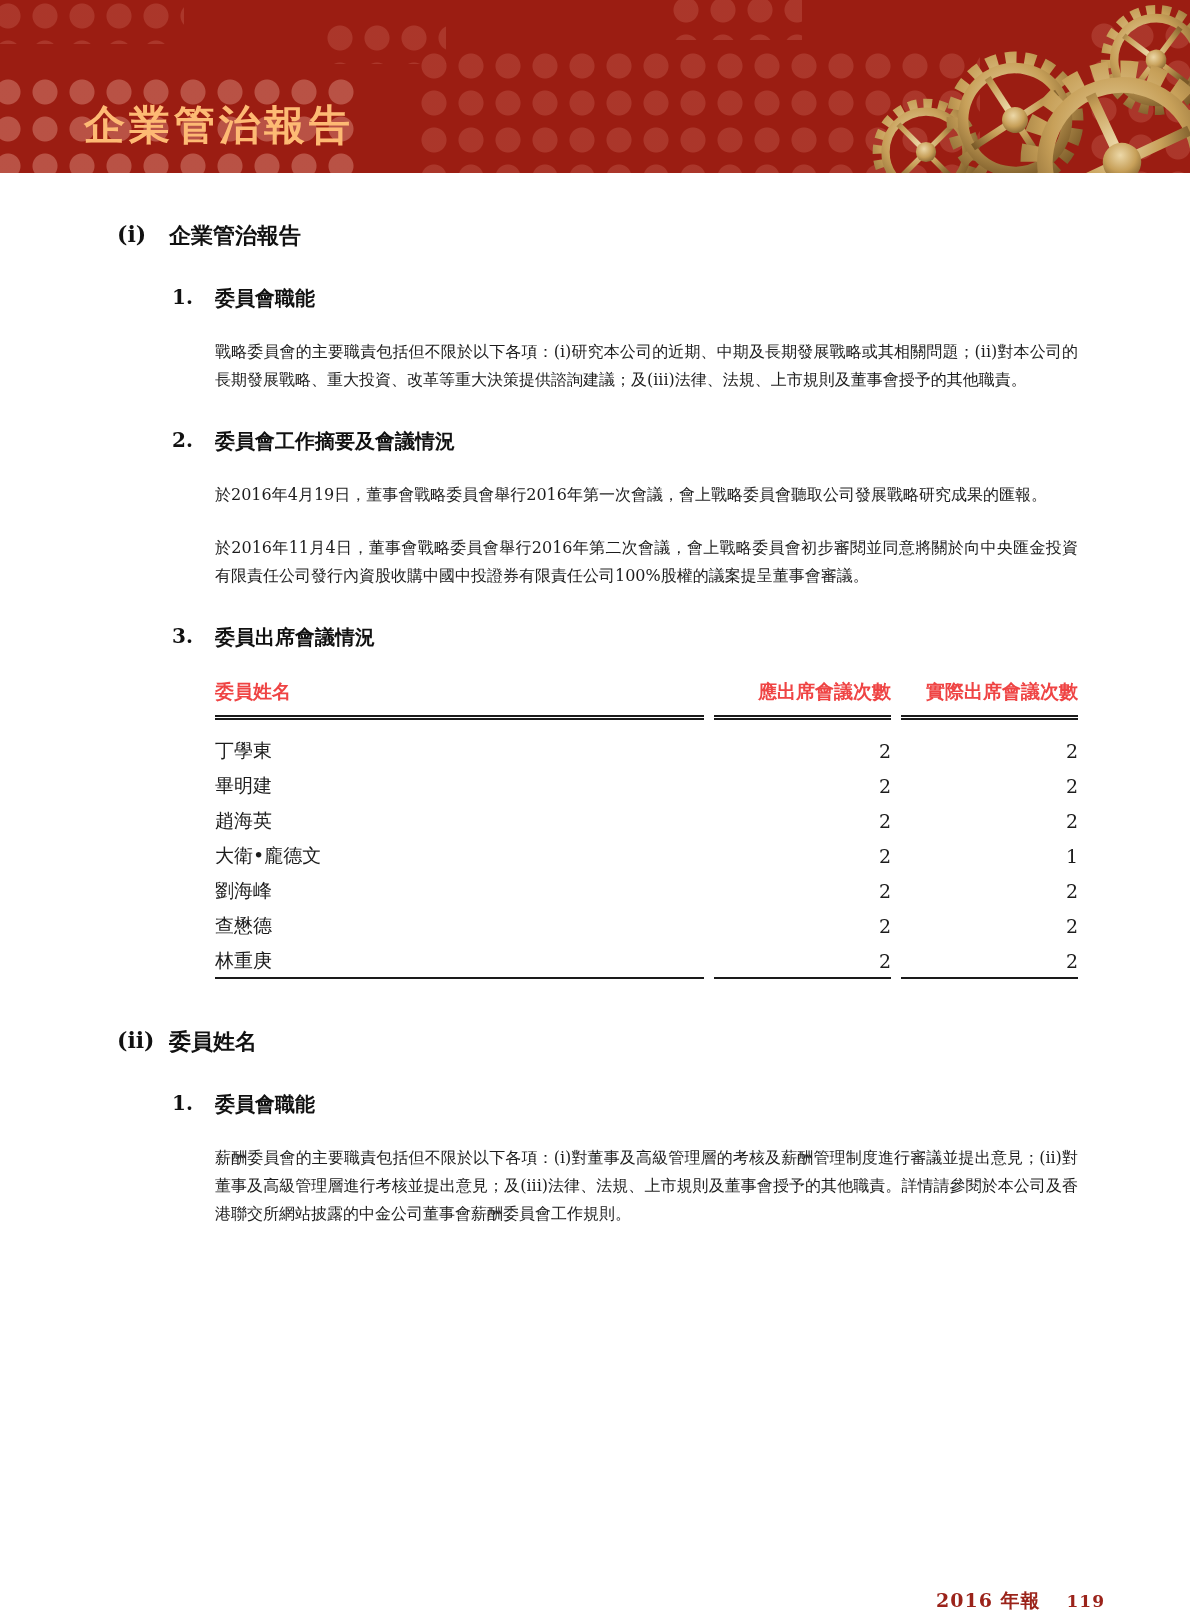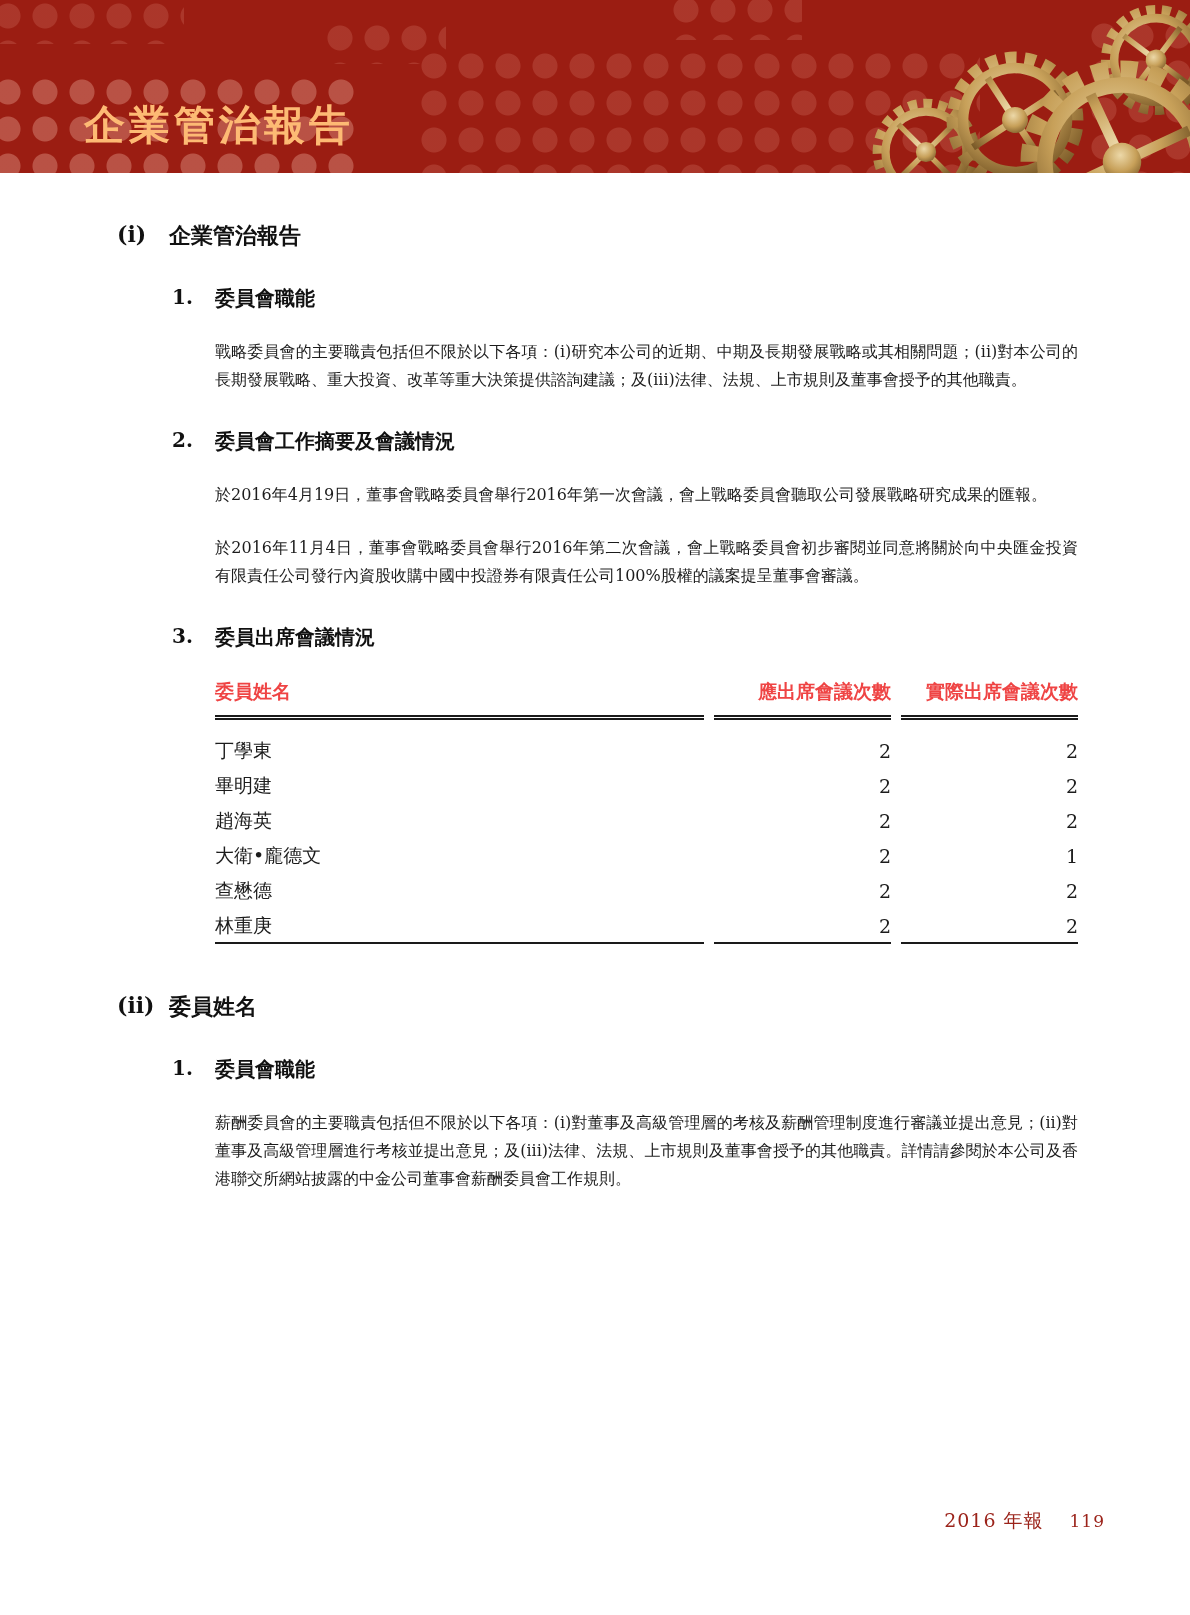--- a/index.html
+++ b/index.html
@@ -75,22 +75,22 @@
   table.att th.name{text-align:left;width:58%;}
   table.att td{
     text-align:right;padding:4.5px 0;
   }
   table.att td.name{text-align:left;}
   table.att tbody tr:first-child td{padding-top:18px;}
   table.att tbody tr:last-child td{border-bottom:2.5px solid #1a1a1a;padding-bottom:3px;}
   table.att col.c2,table.att col.c3{width:21%;}
   
   .page-footer{
-    position:absolute;right:85px;top:1508px;
-    font-size:19px;font-weight:400;color:#9b231a;
+    position:absolute;right:85px;top:1588px;
+    font-size:19px;font-weight:700;color:#9b231a;
     letter-spacing:1px;
   }
   .page-footer .pgnum{margin-left:26px;font-size:17px;}
 </style>
 </head>
 <body>
 
 <div class="page">
 
   <header class="banner">
@@ -192,20 +192,25 @@
                 <td class="name">趙海英</td>
                 <td>2</td>
                 <td>2</td>
               </tr>
               <tr>
                 <td class="name">大衛•龐德文</td>
                 <td>2</td>
                 <td>1</td>
               </tr>
               <tr>
+                <td class="name">劉海峰</td>
+                <td>2</td>
+                <td>2</td>
+              </tr>
+              <tr>
                 <td class="name">查懋德</td>
                 <td>2</td>
                 <td>2</td>
               </tr>
               <tr>
                 <td class="name">林重庚</td>
                 <td>2</td>
                 <td>2</td>
               </tr>
             </tbody>

